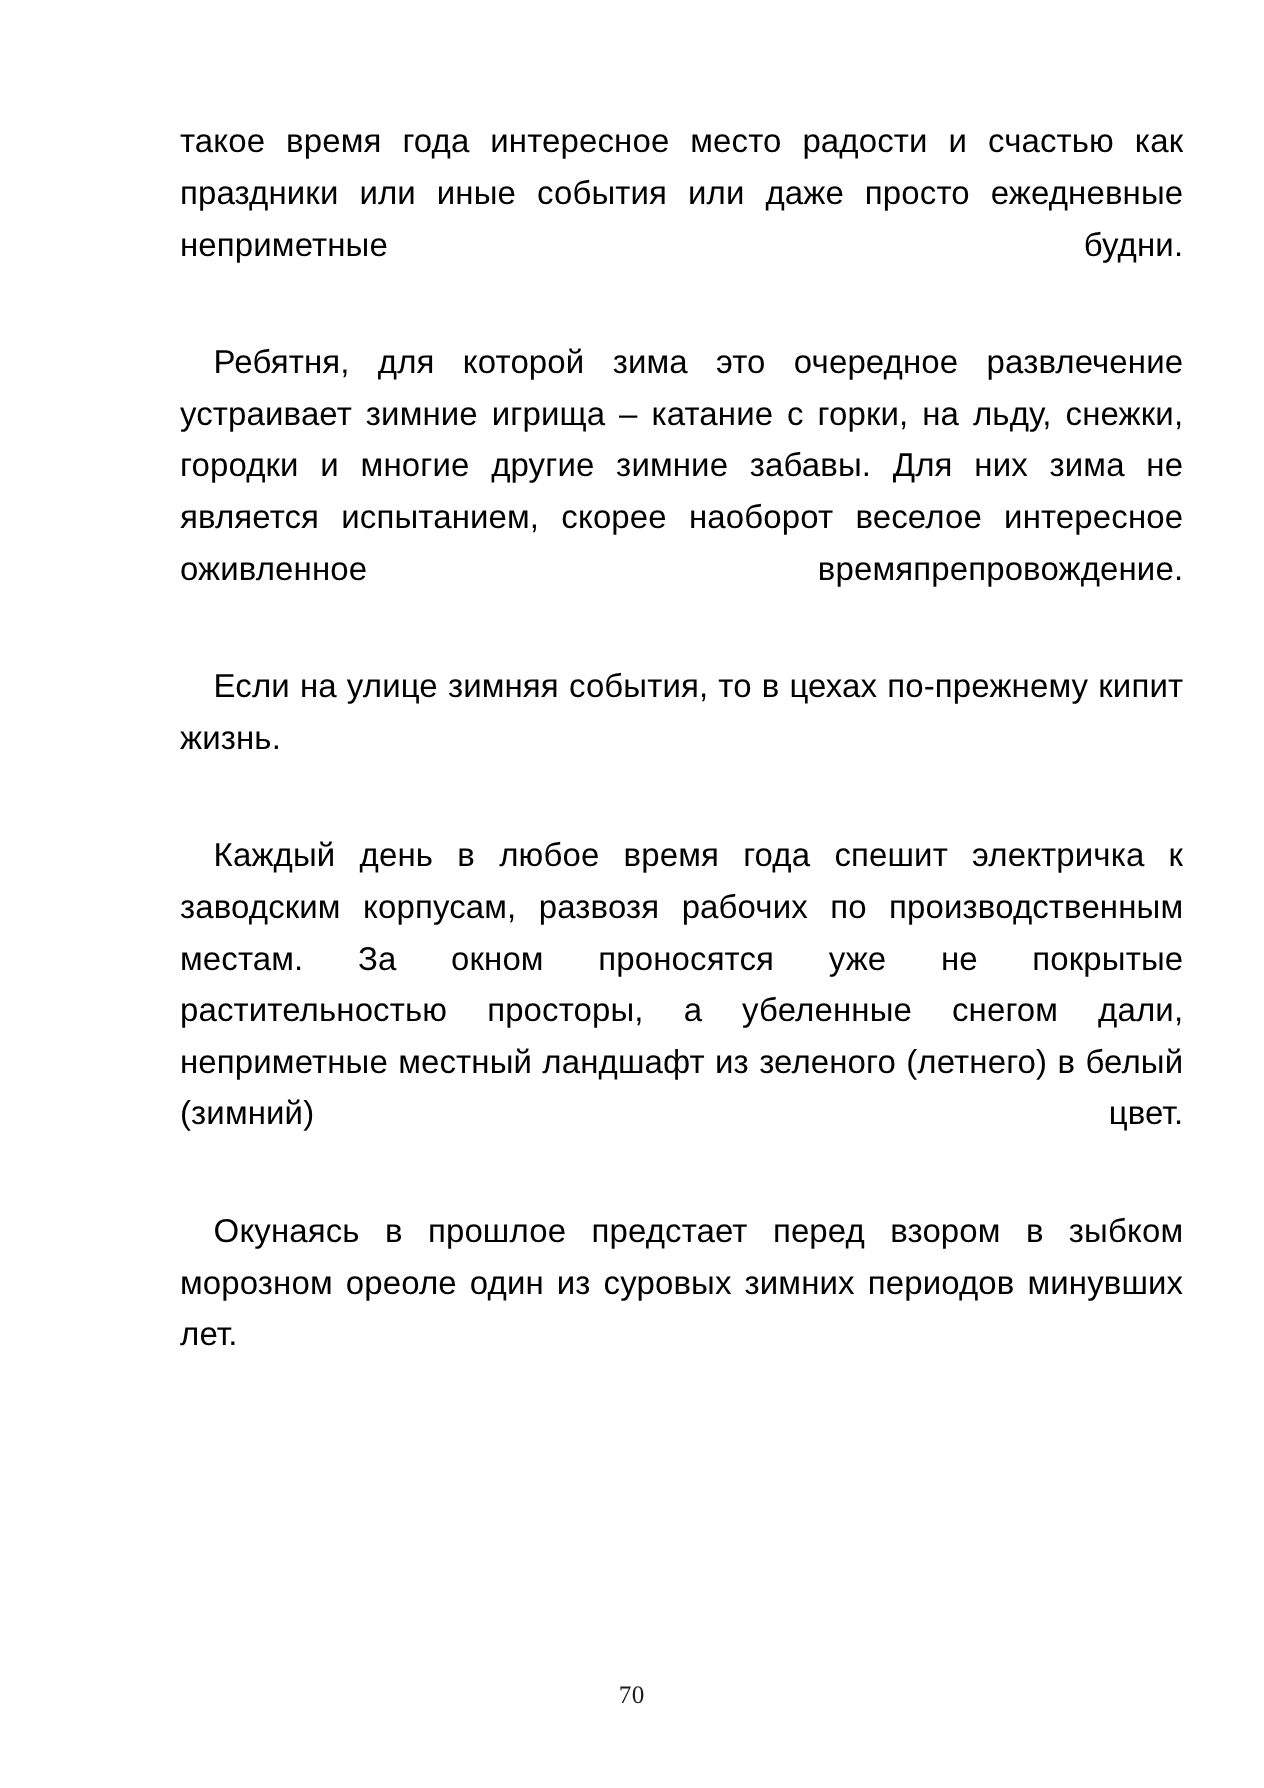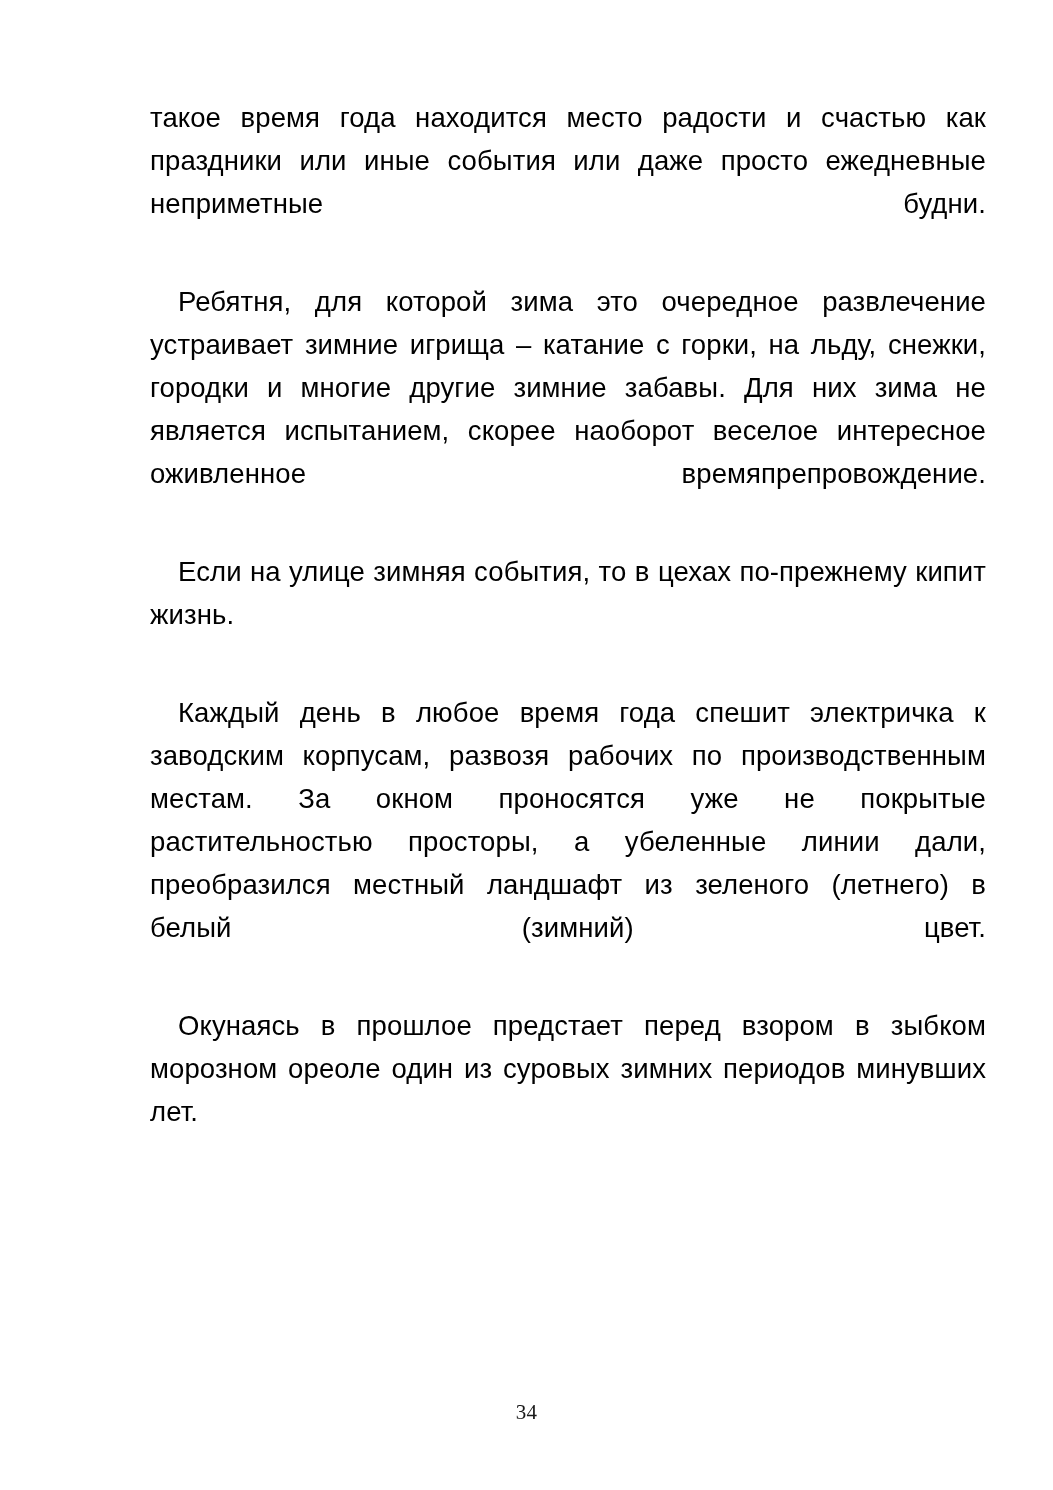--- a/index.html
+++ b/index.html
@@ -69,29 +69,29 @@
     letter-spacing: 0.3px;
   }
 </style>
 </head>
 <body>
 
 <div class="page">
 
   <div class="text-column">
 
-    <p class="para continuation">такое время года находится место радости и счастью как праздники или иные события или даже просто ежедневные неприметные будни.</p>
+    <p class="para continuation">такое время года интересное место радости и счастью как праздники или иные события или даже просто ежедневные неприметные будни.</p>
 
     <p class="para">Ребятня, для которой зима это очередное развлечение устраивает зимние игрища – катание с горки, на льду, снежки, городки и многие другие зимние забавы. Для них зима не является испытанием, скорее наоборот веселое интересное оживленное времяпрепровождение.</p>
 
     <p class="para">Если на улице зимняя события, то в цехах по-прежнему кипит жизнь.</p>
 
 
-    <p class="para">Каждый день в любое время года спешит электричка к заводским корпусам, развозя рабочих по производственным местам. За окном проносятся уже не покрытые растительностью просторы, а убеленные линии дали, преобразился местный ландшафт из зеленого (летнего) в белый (зимний) цвет.</p>
+    <p class="para">Каждый день в любое время года спешит электричка к заводским корпусам, развозя рабочих по производственным местам. За окном проносятся уже не покрытые растительностью просторы, а убеленные снегом дали, неприметные местный ландшафт из зеленого (летнего) в белый (зимний) цвет.</p>
 
 
     <p class="para">Окунаясь в прошлое предстает перед взором в зыбком морозном ореоле один из суровых зимних периодов минувших лет.</p>
 
   </div>
 
-  <div class="page-number">34</div>
+  <div class="page-number">70</div>
 
 </div>
 
 </body></html>

